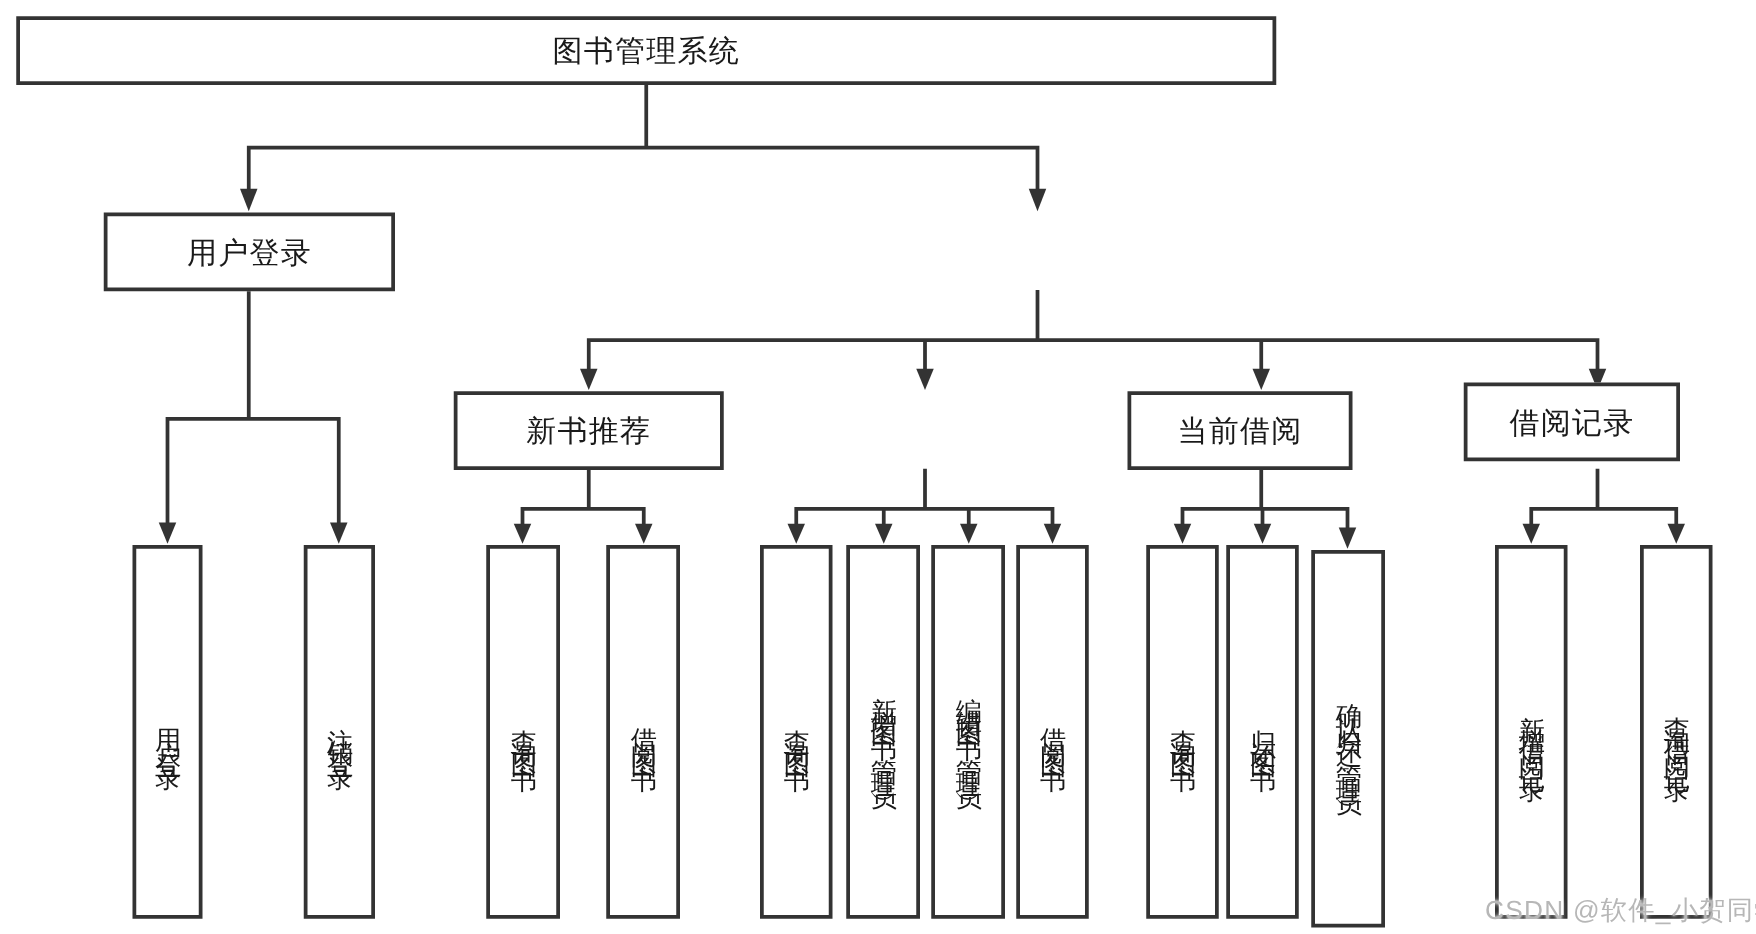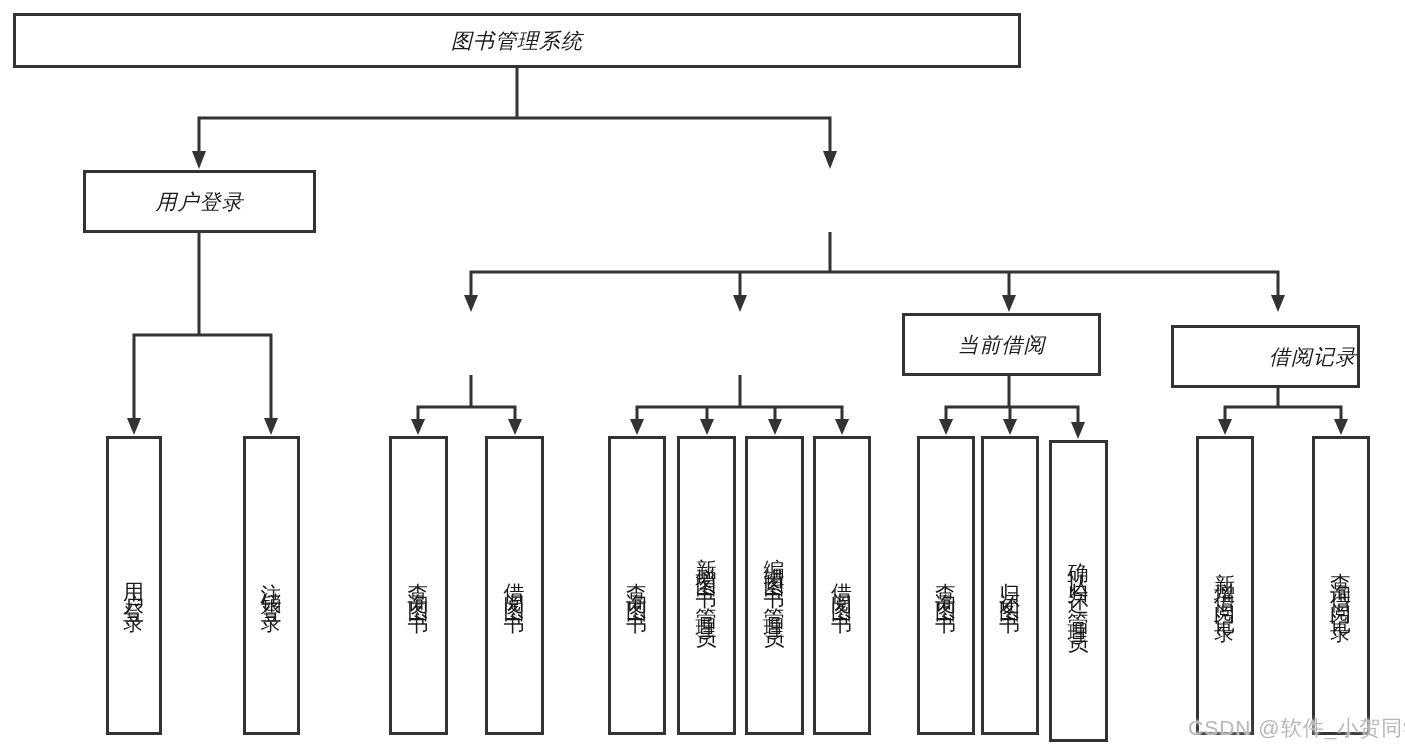--- a/index.html
+++ b/index.html
@@ -21,37 +21,37 @@
     position: absolute;
     box-sizing: border-box;
     border: 3px solid #333333;
     background: #ffffff;
     display: flex;
     align-items: center;
     justify-content: center;
     color: #1a1a1a;
     z-index: 2;
   }
-  .box.h { font-size: 21px; letter-spacing: 1px; white-space: nowrap; font-style: italic; }
+  .box.h { font-size: 24px; letter-spacing: 1px; white-space: nowrap; }
   .box.v .vtext {
     writing-mode: vertical-rl;
     text-orientation: mixed;
     font-size: 21px;
     letter-spacing: 10px;
     line-height: 1.1;
     white-space: nowrap;
   }
   
   .n-root       { left: 13px;   top: 13px;  width: 1008px; height: 55px; }
   .n-userlogin  { left: 83px;   top: 170px; width: 233px;  height: 63px; }
   .n-bookmgmt   { left: 712px;  top: 170px; width: 235px;  height: 63px; }
   .n-nbr        { left: 363px;  top: 313px; width: 216px;  height: 63px; }
   .n-bb         { left: 633px;  top: 313px; width: 215px;  height: 63px; }
-  .n-cb         { left: 902px;  top: 313px; width: 199px;  height: 63px; }
-  .n-br         { left: 1171px; top: 325px; width: 189px;  height: 63px; justify-content: flex-end; }
+  .n-cb         { left: 902px;  top: 313px; width: 180px;  height: 63px; }
+  .n-br         { left: 1171px; top: 306px; width: 173px;  height: 63px; }
   .leaf         { top: 436px; height: 299px; }
   .l-ul-login   { left: 106px;  width: 56px; }
   .l-ul-logout  { left: 243px;  width: 57px; }
   .l-nbr-query  { left: 389px;  width: 59px; }
   .l-nbr-borrow { left: 485px;  width: 59px; }
   .l-bb-query   { left: 608px;  width: 58px; }
   .l-bb-add     { left: 677px;  width: 59px; }
   .l-bb-edit    { left: 745px;  width: 59px; }
   .l-bb-borrow  { left: 813px;  width: 58px; }
   .l-cb-query   { left: 917px;  width: 58px; }
@@ -110,20 +110,23 @@
   </svg>
 
   <div class="box h n-root">
     <span>图书管理系统</span>
   </div>
 
   <div class="box h n-userlogin">
     <span>用户登录</span>
   </div>
 
+  <div class="box h n-nbr">
+    <span>新书推荐</span>
+  </div>
   <div class="box h n-cb">
     <span>当前借阅</span>
   </div>
   <div class="box h n-br">
     <span>借阅记录</span>
   </div>
 
   <div class="box v leaf l-ul-login">
     <span class="vtext">用户登录</span>
   </div>

